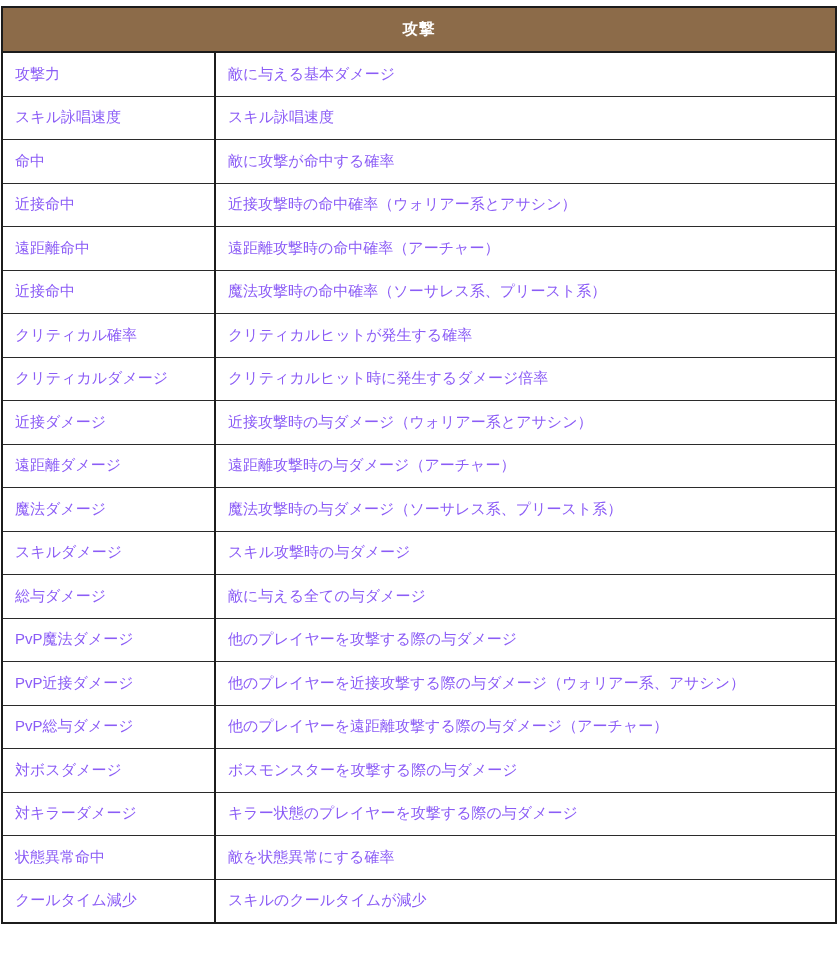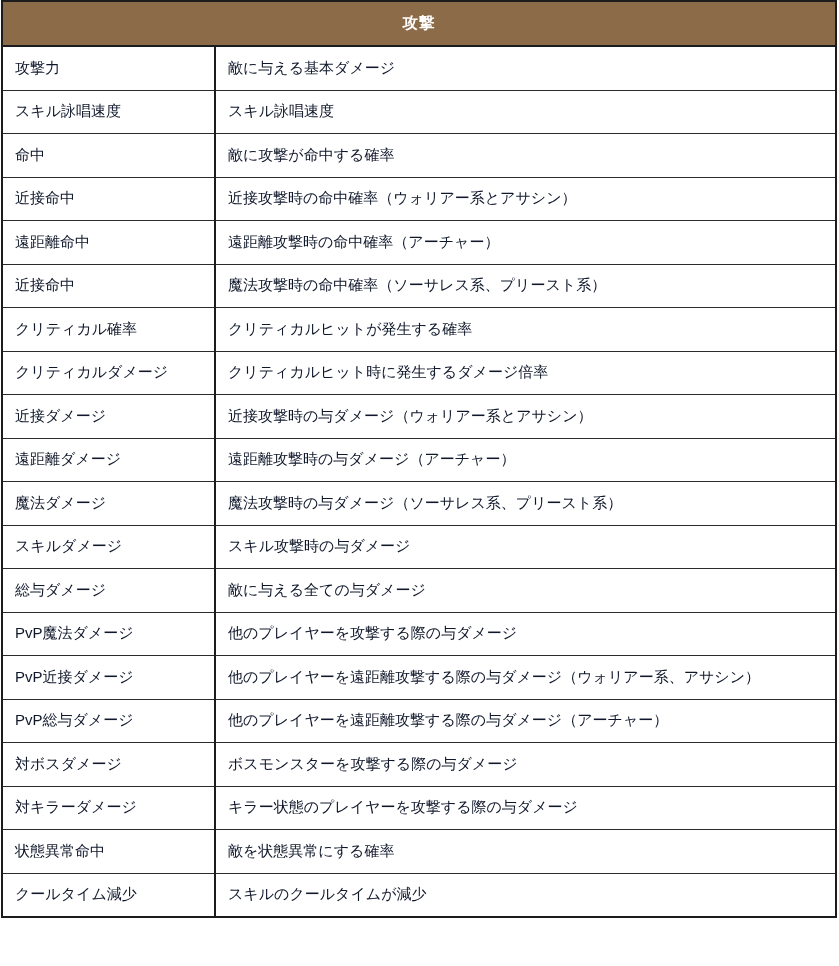--- a/index.html
+++ b/index.html
@@ -5,21 +5,21 @@
   html, body {
     margin: 0;
     padding: 0;
     background: #ffffff;
     font-family: "Liberation Sans", "DejaVu Sans", sans-serif;
   }
   .page {
     width: 673px;
     height: 966px;
     box-sizing: border-box;
-    padding: 0 1px 4px 1px;
+    padding: 6px 1px 4px 1px;
     background: #ffffff;
   }
   table.stats {
     border-collapse: collapse;
     table-layout: fixed;
     width: 836px;
     border: 2px solid #1c1c1c;
     background: #ffffff;
   }
   table.stats th.title-cell {
@@ -29,21 +29,21 @@
     font-size: 15.5px;
     font-weight: bold;
     text-align: center;
     vertical-align: middle;
     border-bottom: 2px solid #1c1c1c;
     letter-spacing: 1px;
   }
   table.stats td {
     height: 42.5px;
     font-size: 15px;
-    color: #0f172a;
+    color: #8b5cf6;
     background: #ffffff;
     vertical-align: middle;
     padding: 0 12px;
     border-top: 1px solid #2b2b2b;
     overflow: hidden;
     white-space: nowrap;
   }
   table.stats td.c1 {
     border-right: 2px solid #1c1c1c;
   }
@@ -114,21 +114,21 @@
       <tr>
           <td class="c1">総与ダメージ</td>
           <td class="c2">敵に与える全ての与ダメージ</td>
         </tr>
       <tr>
           <td class="c1">PvP魔法ダメージ</td>
           <td class="c2">他のプレイヤーを攻撃する際の与ダメージ</td>
         </tr>
       <tr>
           <td class="c1">PvP近接ダメージ</td>
-          <td class="c2">他のプレイヤーを遠距離攻撃する際の与ダメージ（ウォリアー系、アサシン）</td>
+          <td class="c2">他のプレイヤーを近接攻撃する際の与ダメージ（ウォリアー系、アサシン）</td>
         </tr>
       <tr>
           <td class="c1">PvP総与ダメージ</td>
           <td class="c2">他のプレイヤーを遠距離攻撃する際の与ダメージ（アーチャー）</td>
         </tr>
       <tr>
           <td class="c1">対ボスダメージ</td>
           <td class="c2">ボスモンスターを攻撃する際の与ダメージ</td>
         </tr>
       <tr>

